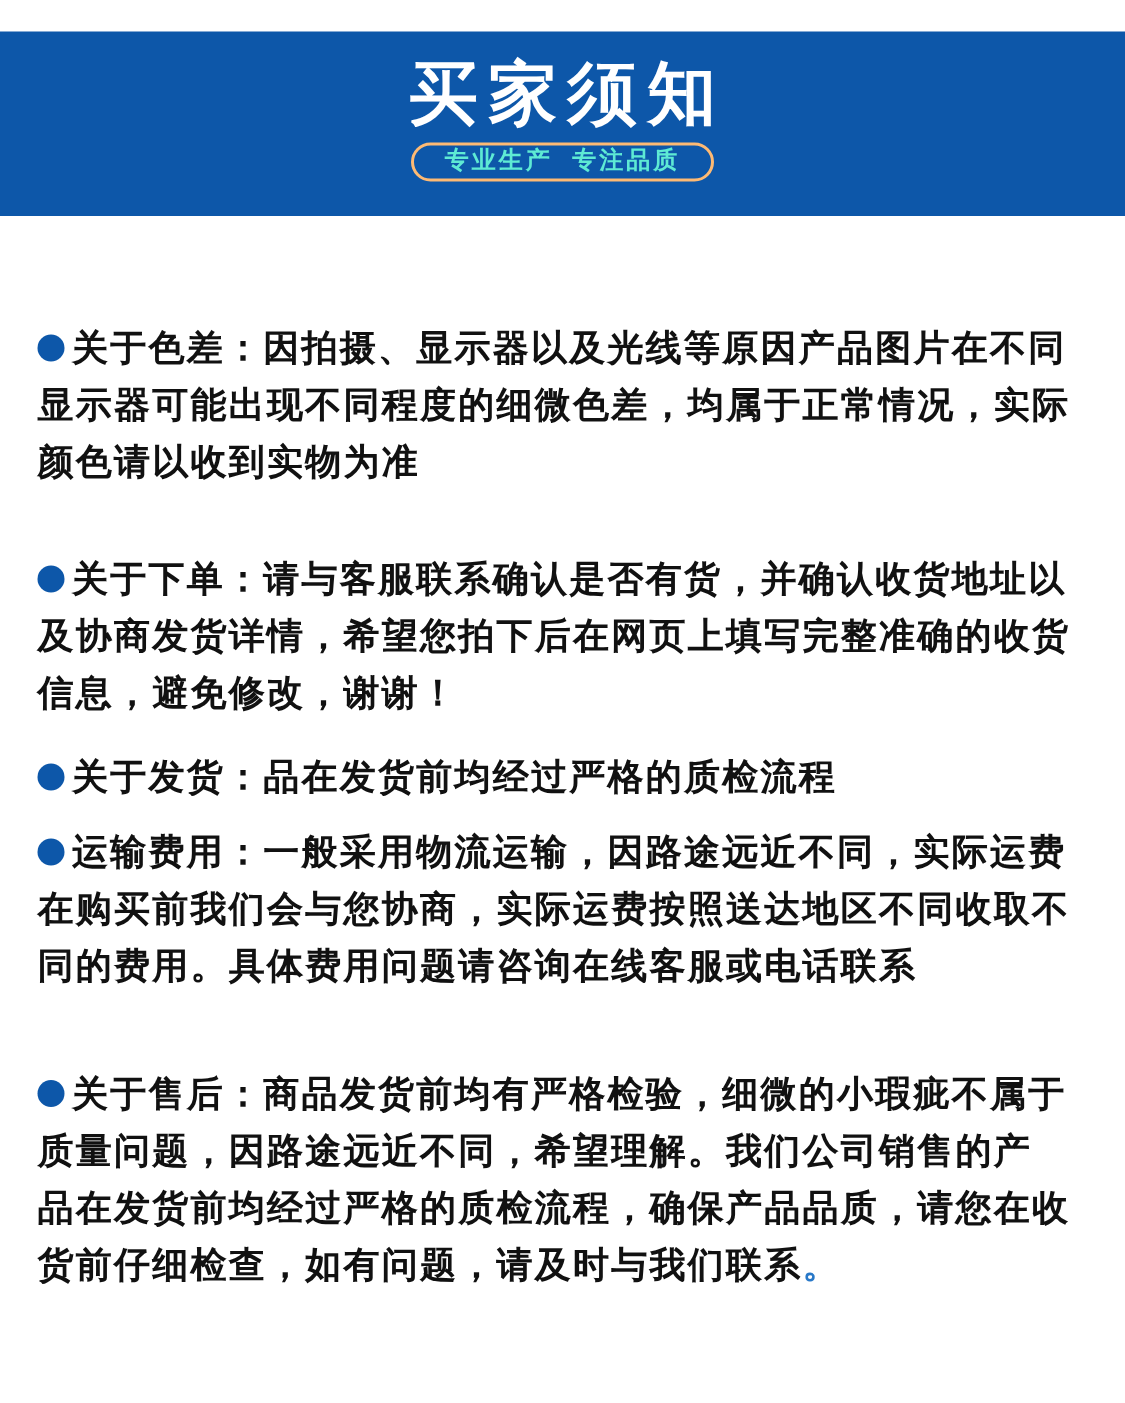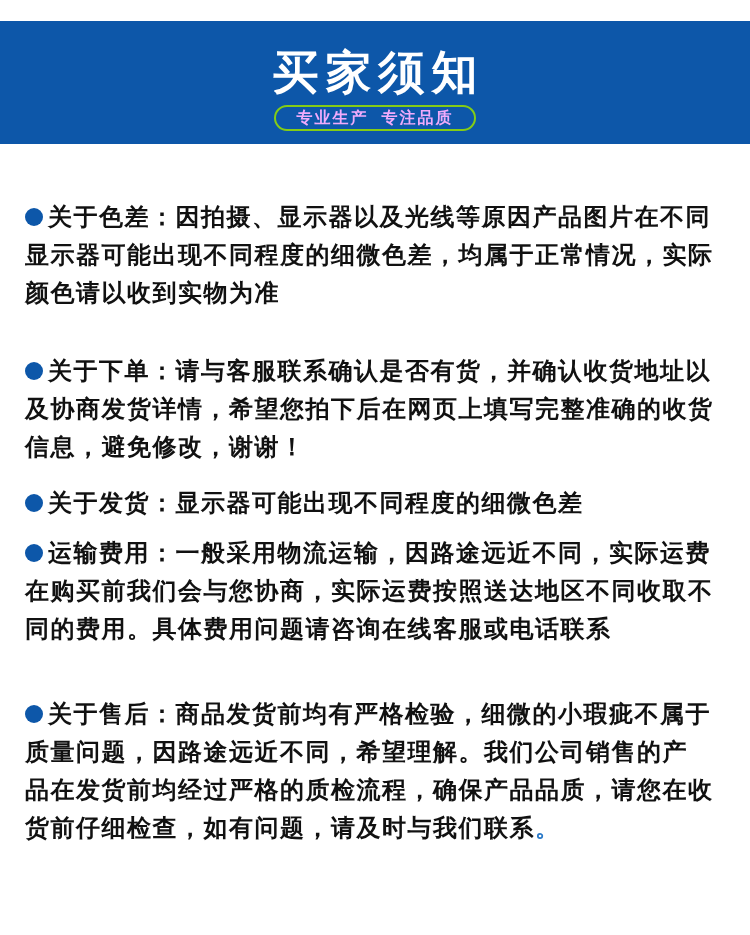--- a/index.html
+++ b/index.html
@@ -21,60 +21,60 @@
     position: absolute;
     top: 21px;
     left: 0;
     width: 750px;
     height: 123px;
     background: #0d57a9;
     text-align: center;
   }
   .title {
     margin: 0;
-    padding-top: 27px;
+    padding-top: 17px;
     font-size: 46px;
     line-height: 48px;
     font-weight: 700;
     color: #ffffff;
     letter-spacing: 7px;
     padding-left: 7px; 
   }
   .badge {
     display: inline-block;
     margin-top: 9px;
-    border: 2px solid #84cc16;
+    border: 2px solid #fdba74;
     border-radius: 14px;
     padding: 0 21px;
     height: 22px;
     line-height: 22px;
     font-size: 16px;
     font-weight: 700;
-    color: #f0abfc;
+    color: #5eead4;
     letter-spacing: 2px;
     white-space: pre;
   }
   
   .content {
     position: absolute;
     top: 144px;
     left: 0;
     width: 750px;
     padding: 0 15px 0 25px;
     box-sizing: border-box;
   }
   .para {
     margin: 0;
     font-size: 24px;
     line-height: 38px;
     font-weight: 700;
     color: #111111;
     letter-spacing: 1.5px;
   }
-  .para.m1 { margin-top: 54px; }
+  .para.m1 { margin-top: 70px; }
   .para.m2 { margin-top: 40px; }
   .para.m3 { margin-top: 18px; }
   .para.m4 { margin-top: 12px; }
   .para.m5 { margin-top: 47px; }
   .bullet {
     display: inline-block;
     width: 18px;
     height: 18px;
     border-radius: 50%;
     background: #0d57a9;
@@ -101,21 +101,21 @@
   <div class="content">
 
     <p class="para m1"><span class="bullet"></span><span class="ptext">关于色差：因拍摄、显示器以及光线等原因产品图片在不同
 显示器可能出现不同程度的细微色差，均属于正常情况，实际
 颜色请以收到实物为准</span></p>
 
     <p class="para m2"><span class="bullet"></span><span class="ptext">关于下单：请与客服联系确认是否有货，并确认收货地址以
 及协商发货详情，希望您拍下后在网页上填写完整准确的收货
 信息，避免修改，谢谢！</span></p>
 
-    <p class="para m3"><span class="bullet"></span><span class="ptext">关于发货：显示器可能出现不同程度的细微色差</span></p>
+    <p class="para m3"><span class="bullet"></span><span class="ptext">关于发货：品在发货前均经过严格的质检流程</span></p>
 
     <p class="para m4"><span class="bullet"></span><span class="ptext">运输费用：一般采用物流运输，因路途远近不同，实际运费
 在购买前我们会与您协商，实际运费按照送达地区不同收取不
 同的费用。具体费用问题请咨询在线客服或电话联系</span></p>
 
     <p class="para m5"><span class="bullet"></span><span class="ptext">关于售后：商品发货前均有严格检验，细微的小瑕疵不属于
 质量问题，因路途远近不同，希望理解。我们公司销售的产
 品在发货前均经过严格的质检流程，确保产品品质，请您在收
 货前仔细检查，如有问题，请及时与我们联系</span><span class="period-blue">。</span></p>
 

